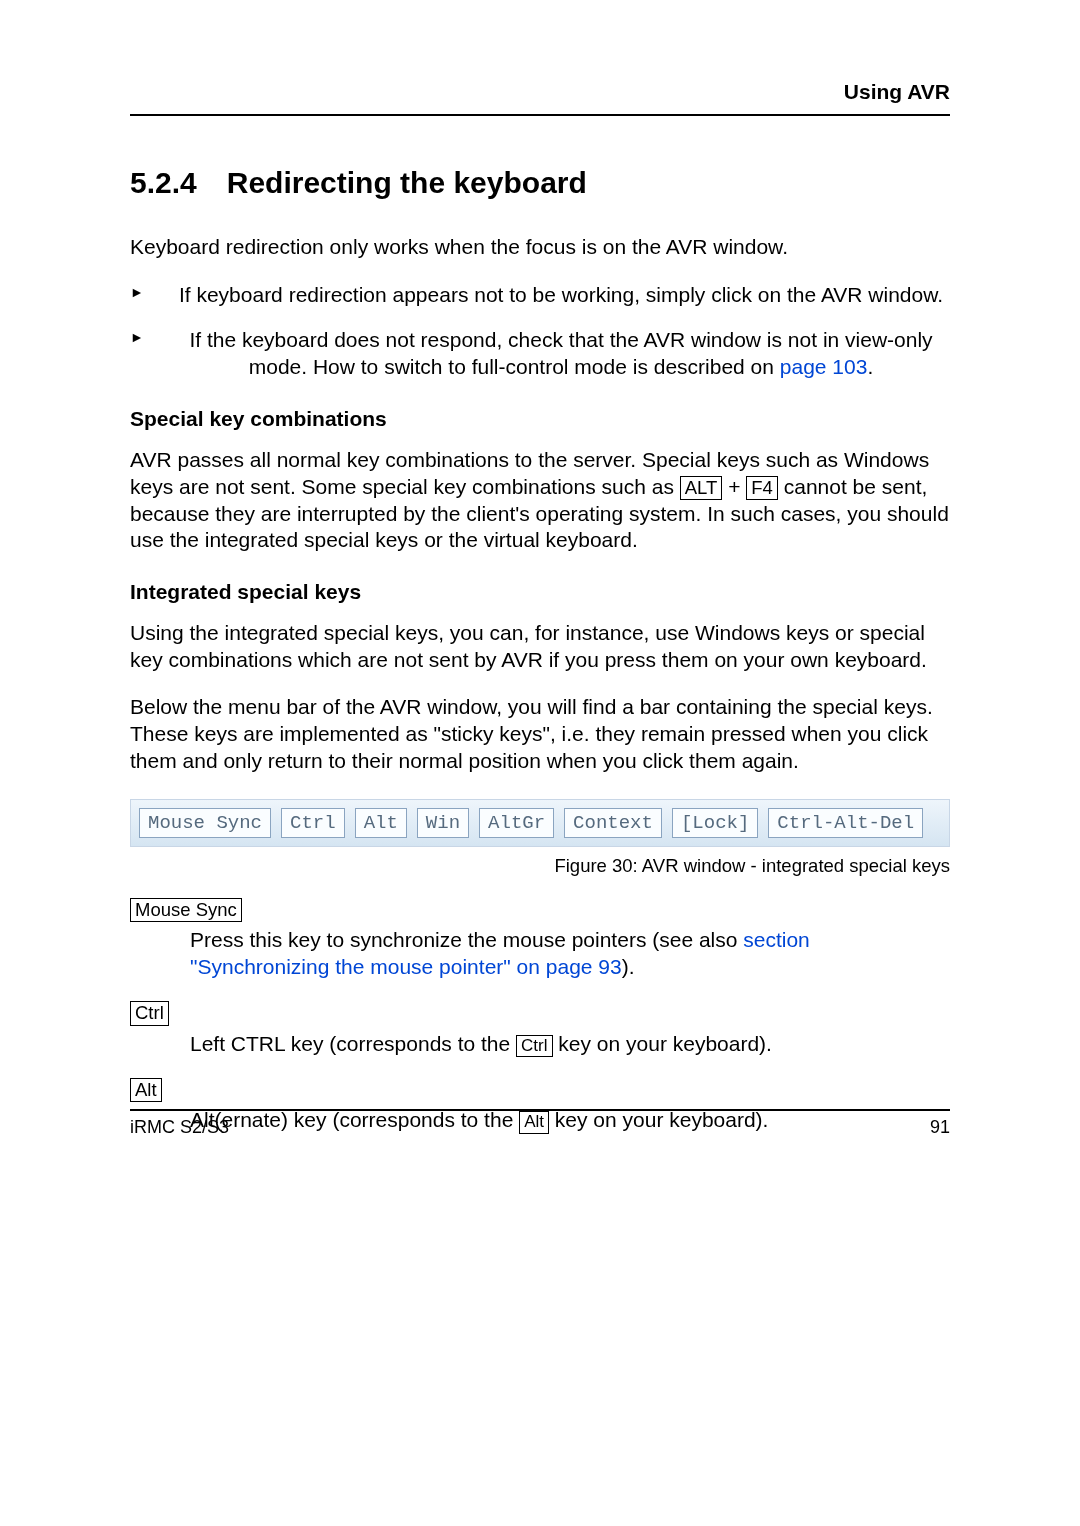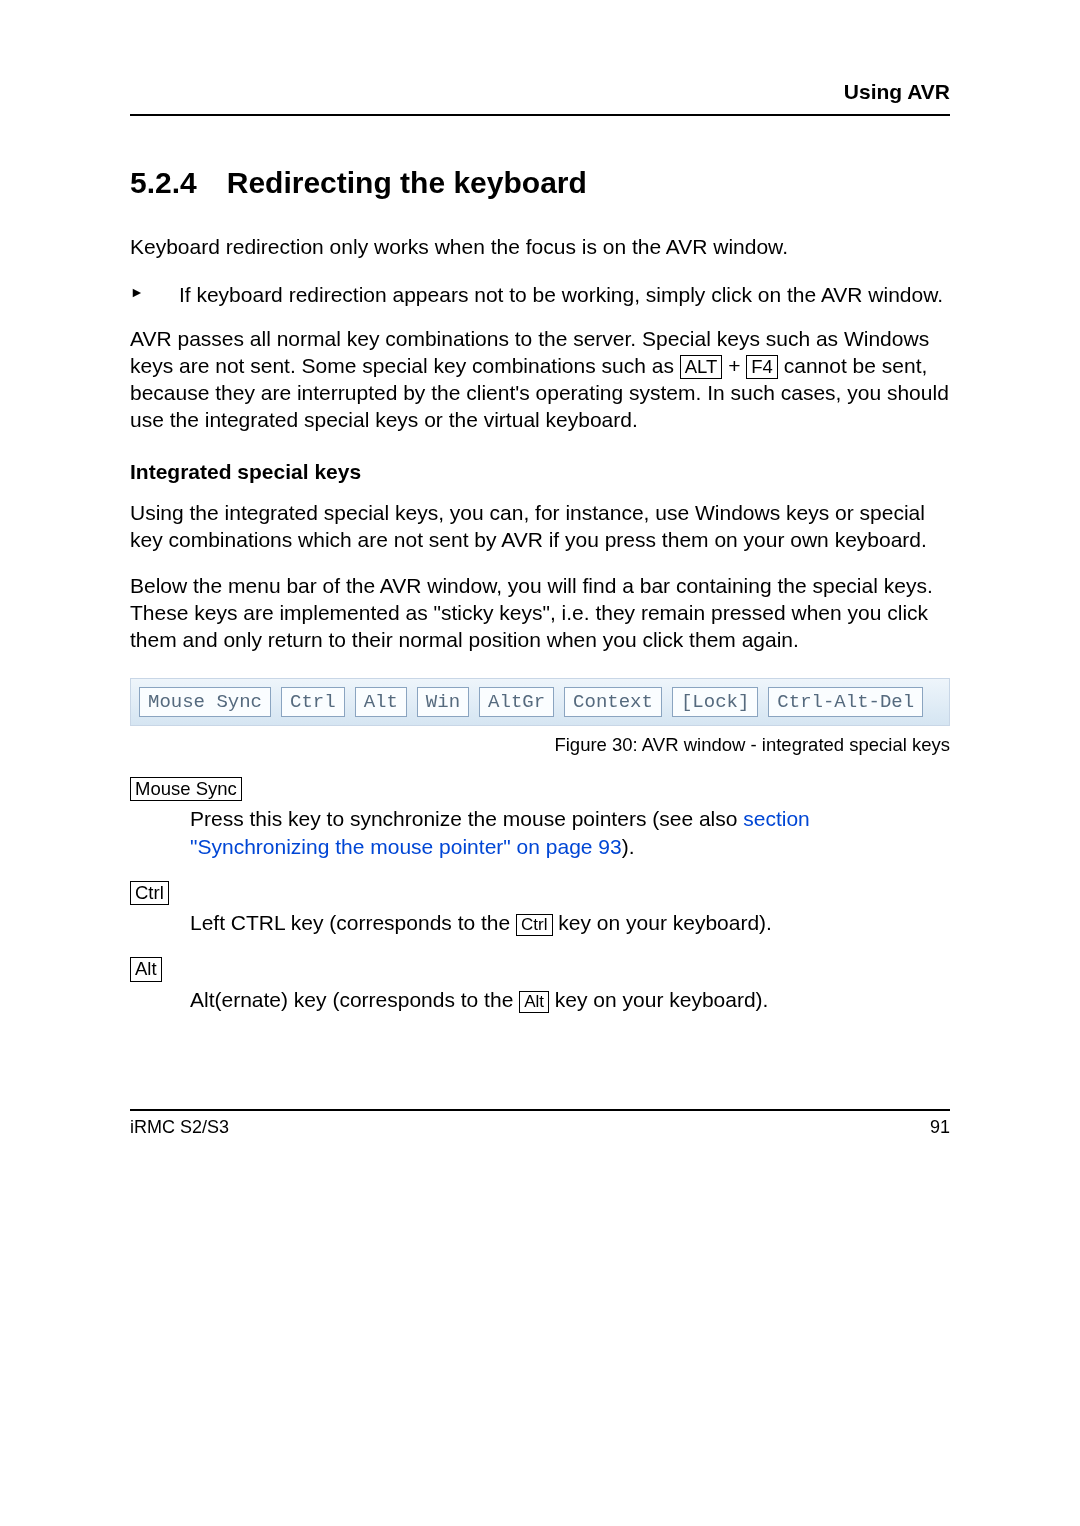--- a/index.html
+++ b/index.html
@@ -134,22 +134,26 @@
   <h2 class="section-title">
     <span class="secnum">5.2.4</span><span>Redirecting the keyboard</span>
   </h2>
 
   <p class="body">Keyboard redirection only works when the focus is on the AVR window.</p>
 
   <ul class="tri">
     <li>
       <span>If keyboard redirection appears not to be working, simply click on the AVR window.</span>
     </li>
+    <li>
+      <span>If the keyboard does not respond, check that the AVR window is not in view-only mode. How to switch to full-control mode is described on </span><a class="link">page 103</a><span>.</span>
+    </li>
   </ul>
 
+  <div class="subhead">Special key combinations</div>
   <p class="body">
     <span>AVR passes all normal key combinations to the server. Special keys such as Windows keys are not sent. Some special key combinations such as </span><span class="kbd">ALT</span><span> + </span><span class="kbd">F4</span><span> cannot be sent, because they are interrupted by the client's operating system. In such cases, you should use the integrated special keys or the virtual keyboard.</span>
   </p>
 
   <div class="subhead">Integrated special keys</div>
   <p class="body">Using the integrated special keys, you can, for instance, use Windows keys or special key combinations which are not sent by AVR if you press them on your own keyboard.</p>
   <p class="body">Below the menu bar of the AVR window, you will find a bar containing the special keys. These keys are implemented as "sticky keys", i.e. they remain pressed when you click them and only return to their normal position when you click them again.</p>
 
   <div class="figure-bar">
     <span class="fig-btn">Mouse Sync</span>

